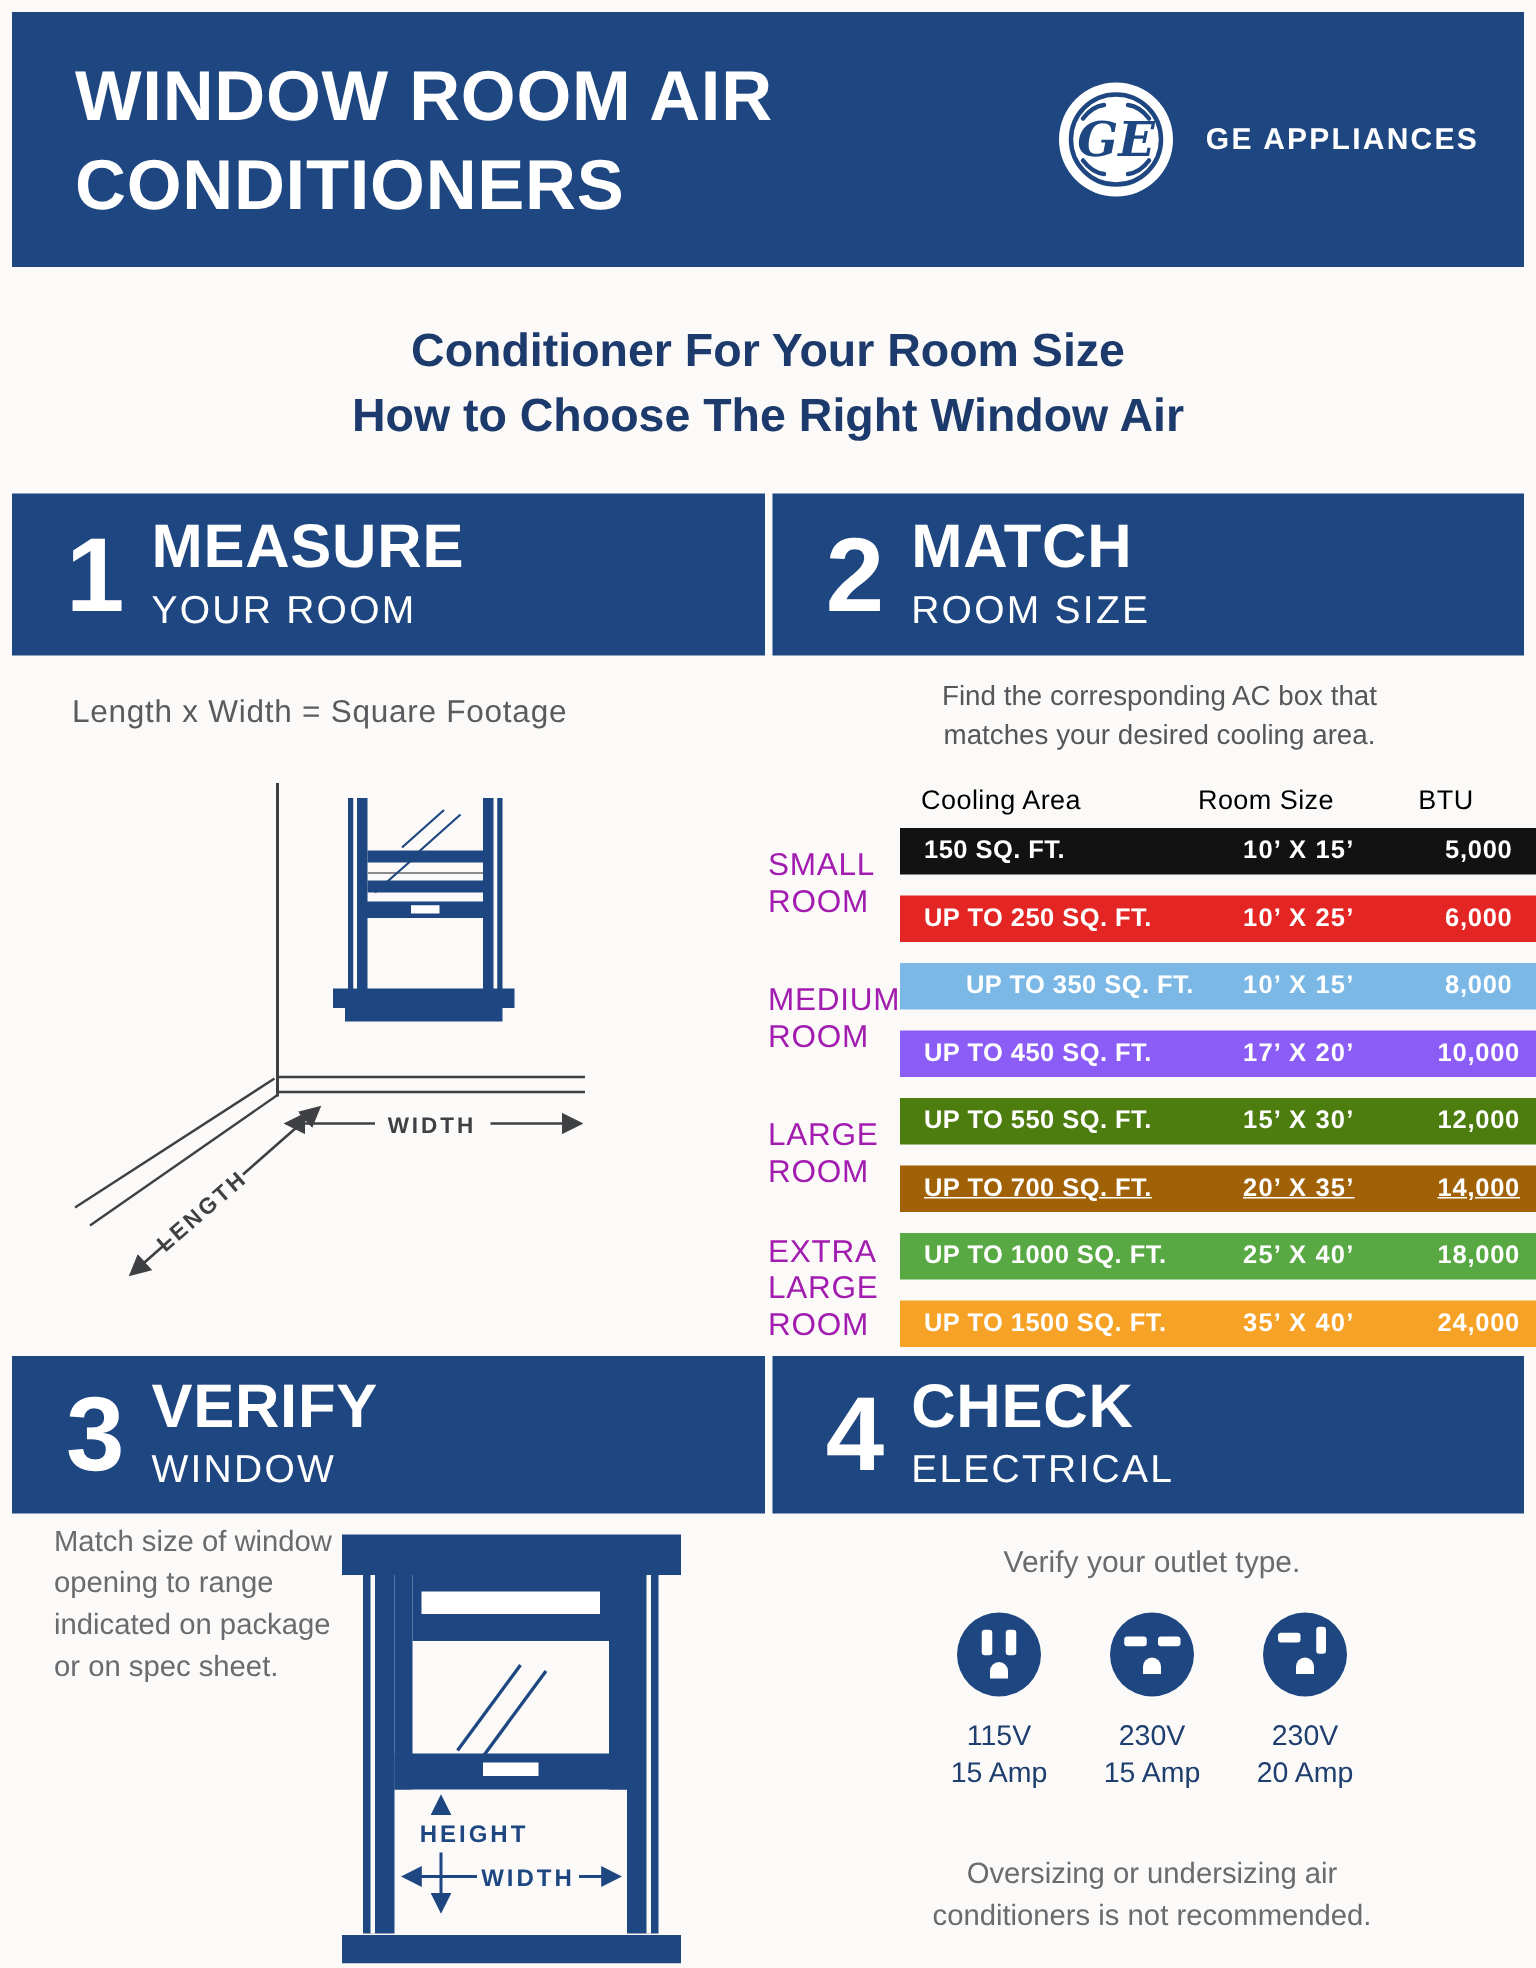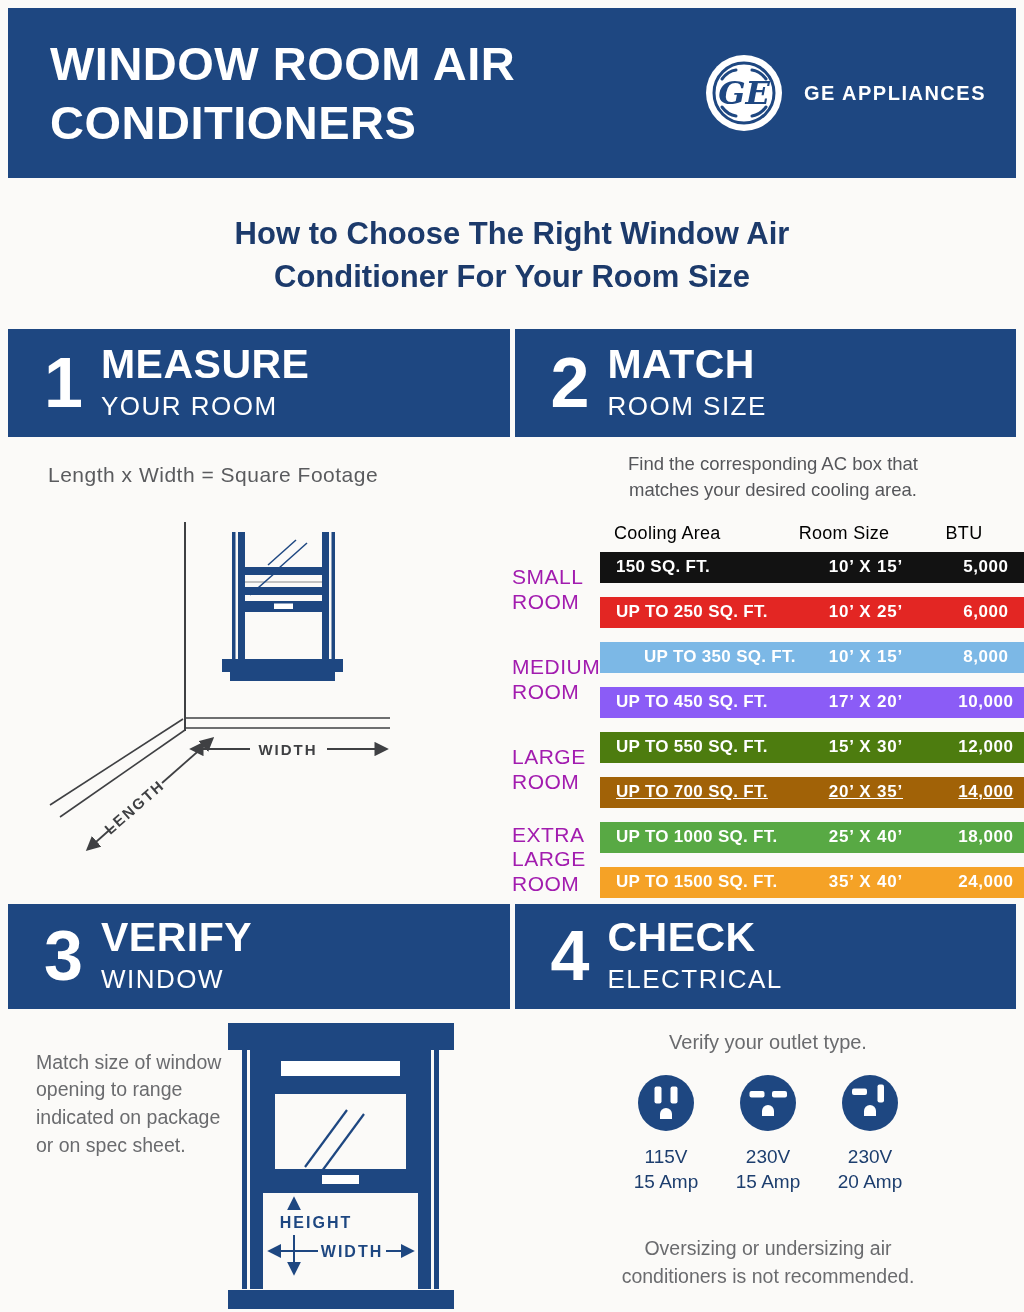--- a/index.html
+++ b/index.html
@@ -48,21 +48,21 @@
   .match-grid { display:grid; grid-template-columns:88px 1fr; grid-auto-rows:31px; row-gap:14px; }
   .group-label { grid-column:1; align-self:center; color:#a21caf; font-size:21px; line-height:1.16; letter-spacing:.5px; }
   .g1 { grid-row:1/3; } .g2 { grid-row:3/5; } .g3 { grid-row:5/7; } .g4 { grid-row:7/9; }
   .bar { grid-column:2; display:grid; grid-template-columns:1fr 140px 100px; align-items:center;
          color:#fff; font-weight:bold; font-size:17px; }
   .r1{grid-row:1}.r2{grid-row:2}.r3{grid-row:3}.r4{grid-row:4}.r5{grid-row:5}.r6{grid-row:6}.r7{grid-row:7}.r8{grid-row:8}
   .bar .area { padding-left:16px; letter-spacing:.3px; white-space:nowrap; }
   .bar .size { text-align:center; letter-spacing:.8px; white-space:nowrap; }
   .bar .btu { text-align:center; letter-spacing:.5px; }
   
-  .verify-text { position:absolute; left:36px; top:40px; width:188px; font-size:19.5px; color:#6a6b6e; line-height:1.42; }
+  .verify-text { position:absolute; left:36px; top:6px; width:188px; font-size:19.5px; color:#6a6b6e; line-height:1.42; }
   .check-col { text-align:center; }
   .check-instr { margin-top:22px; font-size:20px; color:#6a6b6e; }
   .outlets { display:flex; justify-content:center; gap:6px; margin-top:20px; }
   .outlet { width:96px; text-align:center; }
   .outlet-label { margin-top:8px; color:#1d3e6e; font-size:19px; line-height:1.35; }
   .check-note { margin-top:40px; font-size:19.5px; color:#6a6b6e; line-height:1.42; }
 </style>
 </head>
 <body>
 
@@ -81,22 +81,22 @@
         <path d="M62 26 q-6 -8 -14 -9" fill="none" stroke="#1e4781" stroke-width="3" stroke-linecap="round"></path>
         <path d="M18 54 q6 8 14 9" fill="none" stroke="#1e4781" stroke-width="3" stroke-linecap="round"></path>
         <path d="M62 54 q-6 8 -14 9" fill="none" stroke="#1e4781" stroke-width="3" stroke-linecap="round"></path>
         <text class="ge-monogram-text" x="40" y="51" text-anchor="middle" font-size="32" fill="#1e4781">GE</text>
       </svg>
       <span class="brand-text">GE APPLIANCES</span>
     </div>
   </div>
 
   <div class="intro">
+    <div>Conditioner For Your Room Size</div>
     <div>How to Choose The Right Window Air</div>
-    <div>Conditioner For Your Room Size</div>
   </div>
 
   <div class="band-row band-row-1">
     <div class="band-cell">
       <span class="step-num">1</span>
       <span>
         <span class="step-title">MEASURE</span>
         <span class="step-sub">YOUR ROOM</span>
       </span>
     </div>

